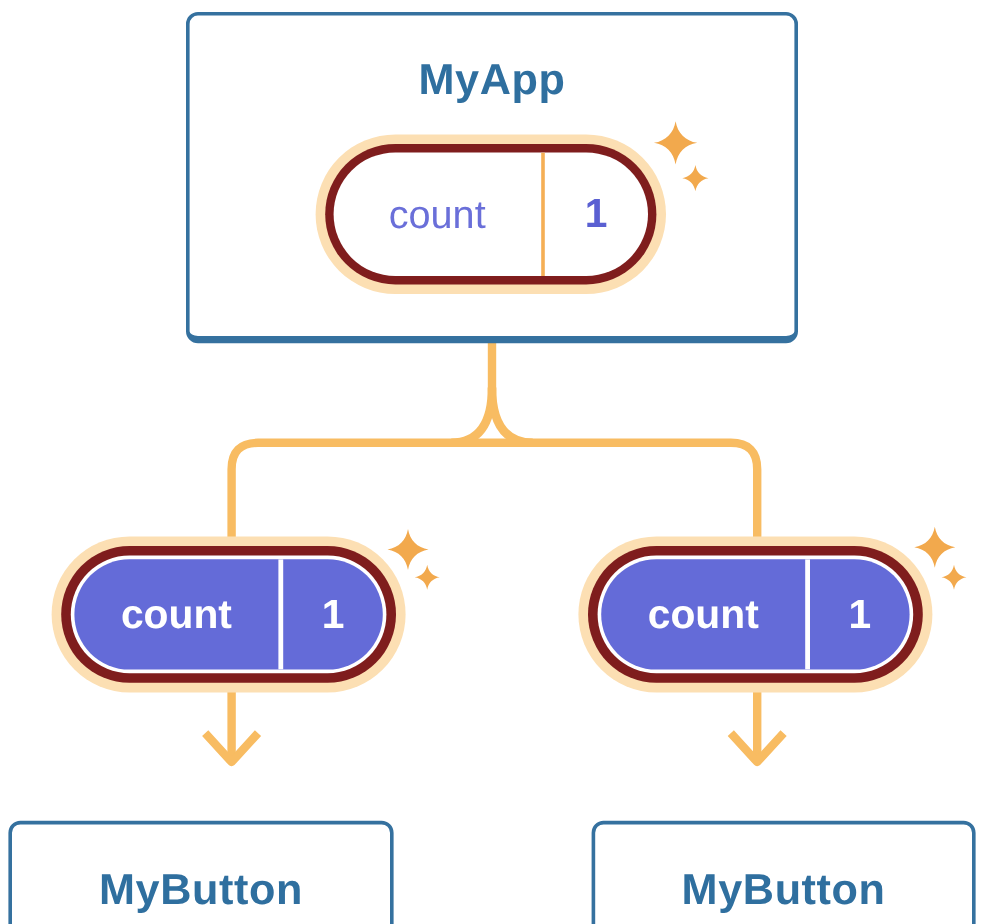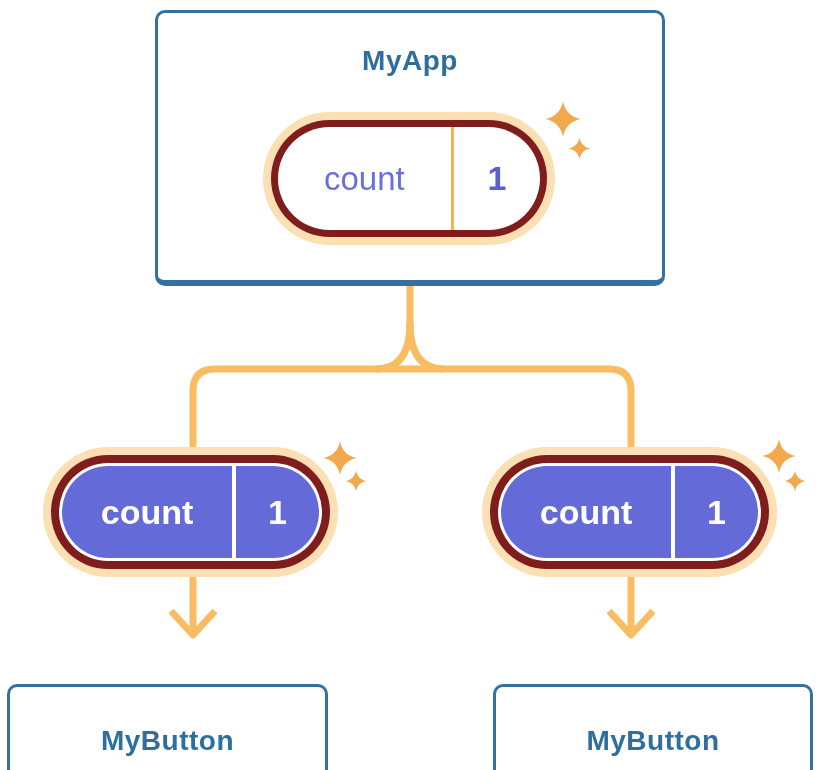--- a/index.html
+++ b/index.html
@@ -7,21 +7,21 @@
     position:relative;width:820px;height:770px;background:#ffffff;overflow:hidden;
     font-family:"Liberation Sans","DejaVu Sans",sans-serif;
   }
   
   .card{
     position:absolute;background:#ffffff;box-sizing:border-box;
     border:3px solid #35719F;border-bottom-width:6px;border-radius:10px;
     z-index:2;
   }
   .card-title{
-    color:#2F6F9F;font-weight:bold;font-size:28px;letter-spacing:.5px;
+    color:#2F6F9F;font-weight:bold;font-size:36px;letter-spacing:.5px;
     text-align:center;
   }
   #root-card{left:155px;top:10px;width:510px;height:276px;}
   #root-card .card-title{margin-top:32px;}
   .leaf-card{display:flex;align-items:center;justify-content:center;margin-top:35px;}
   #left-card{left:7px;top:649px;width:321px;height:117px;}
   #right-card{left:493px;top:649px;width:320px;height:117px;}
 
   
   #wires{position:absolute;left:0;top:0;z-index:1;}

